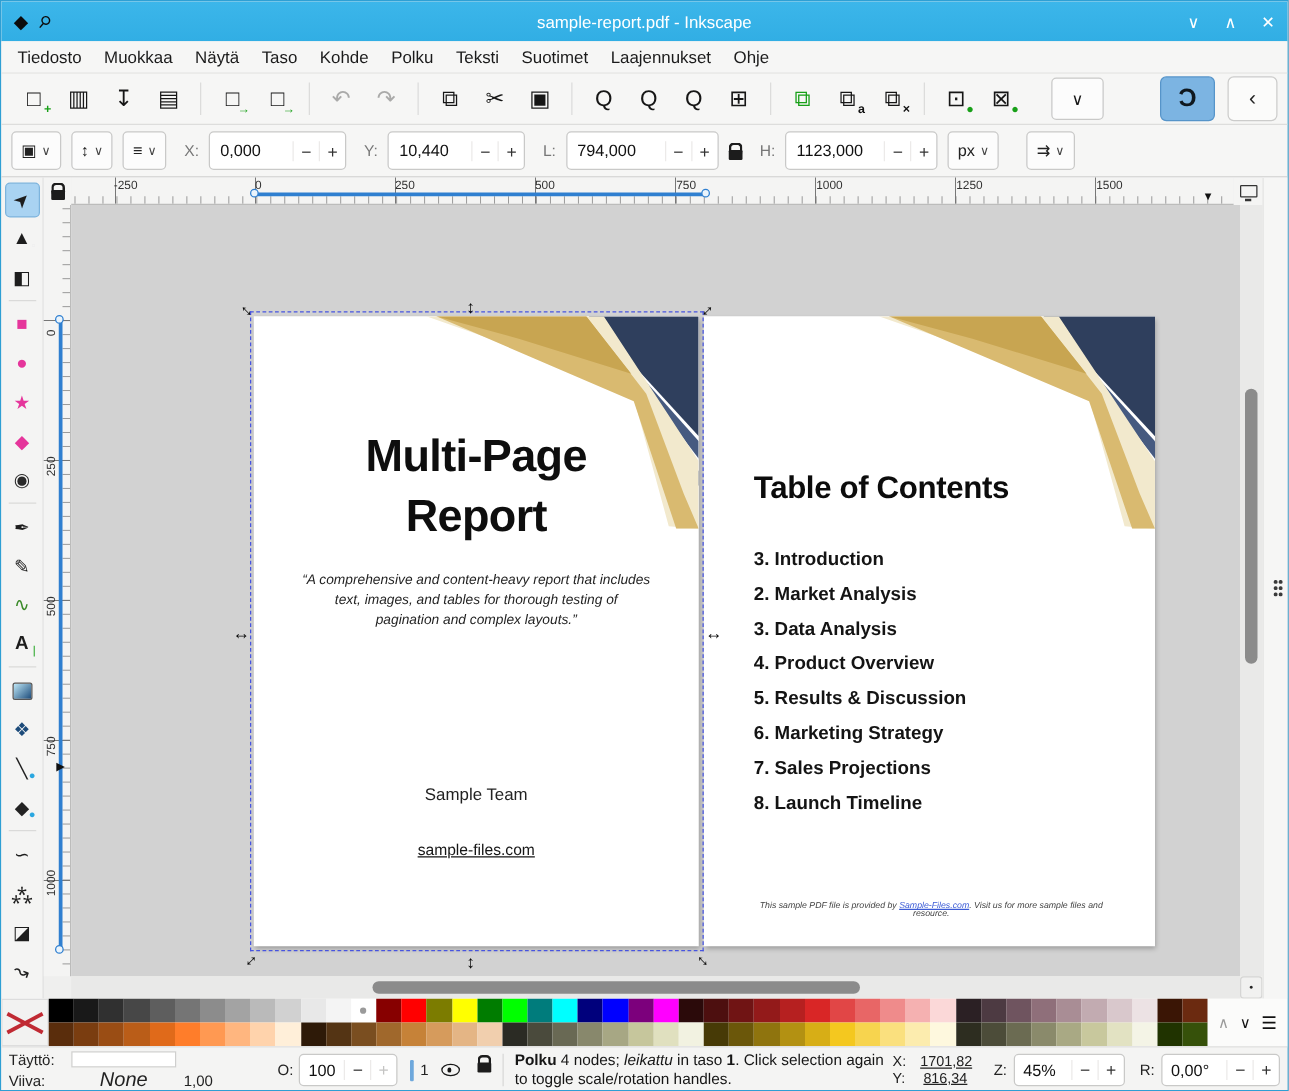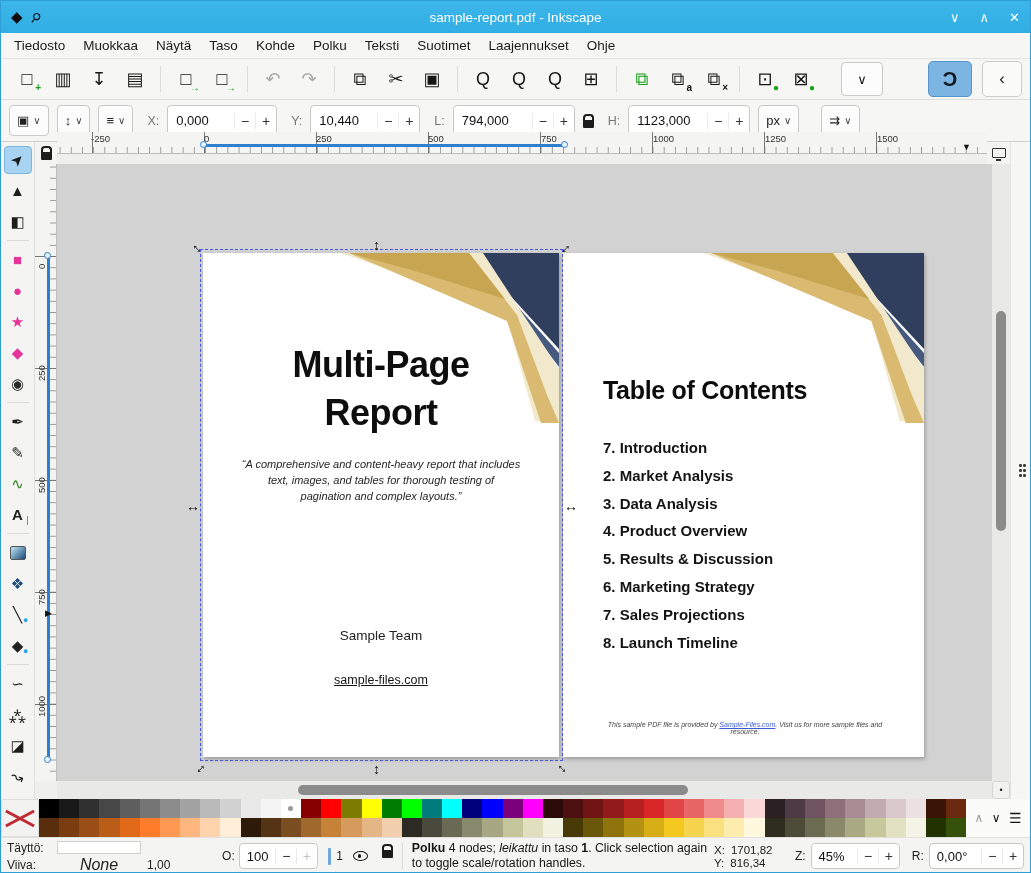--- a/index.html
+++ b/index.html
@@ -63,21 +63,21 @@
     border-right:1px solid #e0e0df; display:flex; flex-direction:column; align-items:center; padding-top:2px; }
   .tool { width:28px; height:28px; margin:1.5px 0; display:flex; align-items:center; justify-content:center;
     border-radius:4px; font-size:15px; color:#1d1d1d; position:relative; }
   .tool.active { background:#a9d3f2; border:1px solid #7db4dd; }
   .tool .ov { position:absolute; right:3px; bottom:4px; font-size:9px; line-height:1; }
   .tool .glyph.swatchy { width:16px; height:14px; border:1px solid #555; border-radius:2px; }
   .tool-sep { width:22px; height:1px; background:#dadad9; margin:3px 0; }
   
   .ruler-corner { position:absolute; left:34px; top:141px; width:22px; height:22px; background:#f4f4f3;
     display:flex; align-items:center; justify-content:center; }
-  .hruler { position:absolute; left:56px; top:131px; width:930px; height:22px; background:#f4f4f3;
+  .hruler { position:absolute; left:56px; top:141px; width:930px; height:22px; background:#f4f4f3;
     border-bottom:1px solid #bcbcbb; overflow:hidden;
     background-image:
       linear-gradient(90deg,#777 1px,transparent 1px),
       linear-gradient(90deg,#999 1px,transparent 1px);
     background-size:112px 100%, 11.2px 6px;
     background-position:147px 0, 2.6px bottom;
     background-repeat:repeat-x; }
   .hruler .rlabel { position:absolute; top:1px; font-size:9.5px; color:#333; }
   .vruler { position:absolute; left:34px; top:163px; width:22px; height:617px; background:#f4f4f3;
     border-right:1px solid #bcbcbb; overflow:hidden;
@@ -155,21 +155,21 @@
   .fill-swatch { width:84px; height:13px; border:1px solid #cfcfce; background:#fff; }
   .stroke-none { width:84px; text-align:center; font-style:italic; font-size:16px; }
   .sw-width { font-size:12px; }
   .o-label { color:#222; margin:0 4px 0 2px; }
   .spin.small { height:26px; } .spin.small .val { font-size:13px; padding:0 7px; }
   .layer-chip { display:flex; align-items:center; gap:5px; margin:0 10px; }
   .layer-bar { width:3.5px; height:17px; background:#6ea8dc; border-radius:1px; }
   .sb-sep { width:1px; height:26px; background:#d8d8d7; margin:0 9px; }
   .sb-msg { width:305px; font-size:12.3px; line-height:1.25; color:#161616; }
   .xy-block { margin-left:auto; display:flex; flex-direction:column; align-items:flex-start; gap:1px; font-size:11.5px; }
-  .xy-row { display:flex; gap:6px; } .xy-row .num { width:52px; text-align:left; }
+  .xy-row { display:flex; gap:6px; } .xy-row .num { width:52px; text-align:center;text-decoration:underline; }
   .zlabel { margin:0 5px 0 12px; color:#222; }
   .spin .valc { text-align:left; }
 </style>
 </head>
 <body>
 
 <div id="app">
 
   <div class="titlebar">
     <div class="tb-left">
@@ -508,21 +508,21 @@
         <polygon fill="#2f3f5d" points="268,0 356,0 356,96"></polygon>
         <polygon fill="#465a80" points="292,28 356,100 356,114 300,40"></polygon>
         <polygon fill="#3c4e70" points="308,52 356,124 356,136 316,62"></polygon>
         <polygon fill="#f2e9cd" points="138,0 280,0 356,116 356,170 332,168 302,58"></polygon>
         <polygon fill="#d9ba70" points="146,0 266,0 314,62 344,142 356,170 338,170 304,68"></polygon>
         <polygon fill="#c8a551" points="146,0 266,0 302,46 212,18"></polygon>
       </svg>
       <div class="p2-heading">Table of Contents</div>
       <ul class="p2-toc">
 
-      <li>7. Introduction</li>
+      <li>3. Introduction</li>
           <li>2. Market Analysis</li>
           <li>3. Data Analysis</li>
           <li>4. Product Overview</li>
           <li>5. Results &amp; Discussion</li>
           <li>6. Marketing Strategy</li>
           <li>7. Sales Projections</li>
           <li>8. Launch Timeline</li>
         </ul>
       <div class="p2-footer">
         <span>This sample PDF file is provided by </span><a>Sample-Files.com</a><span>. Visit us for more sample files and resource.</span>

